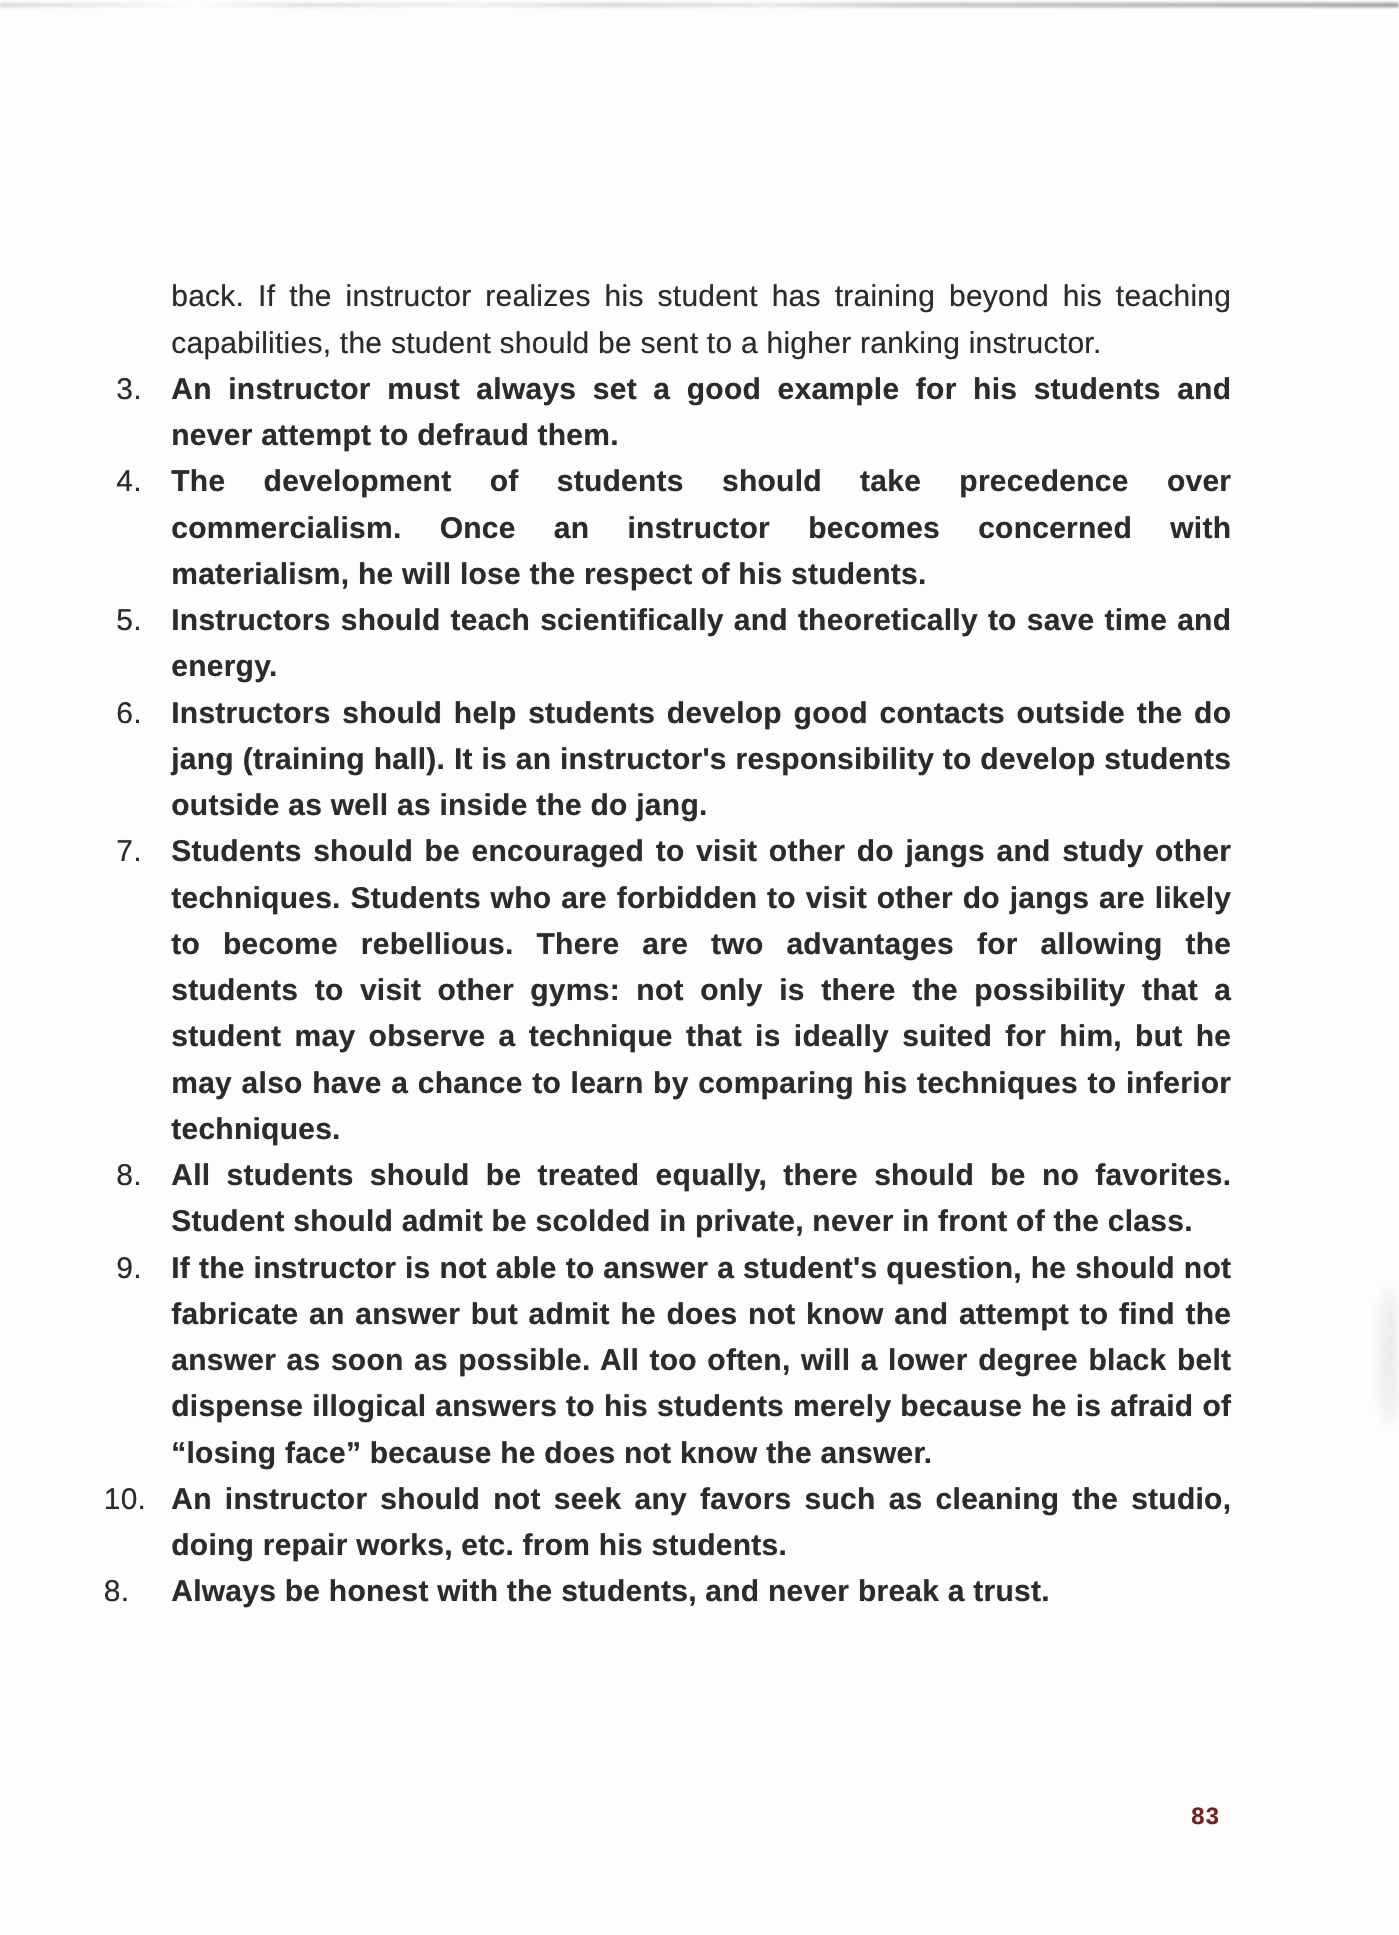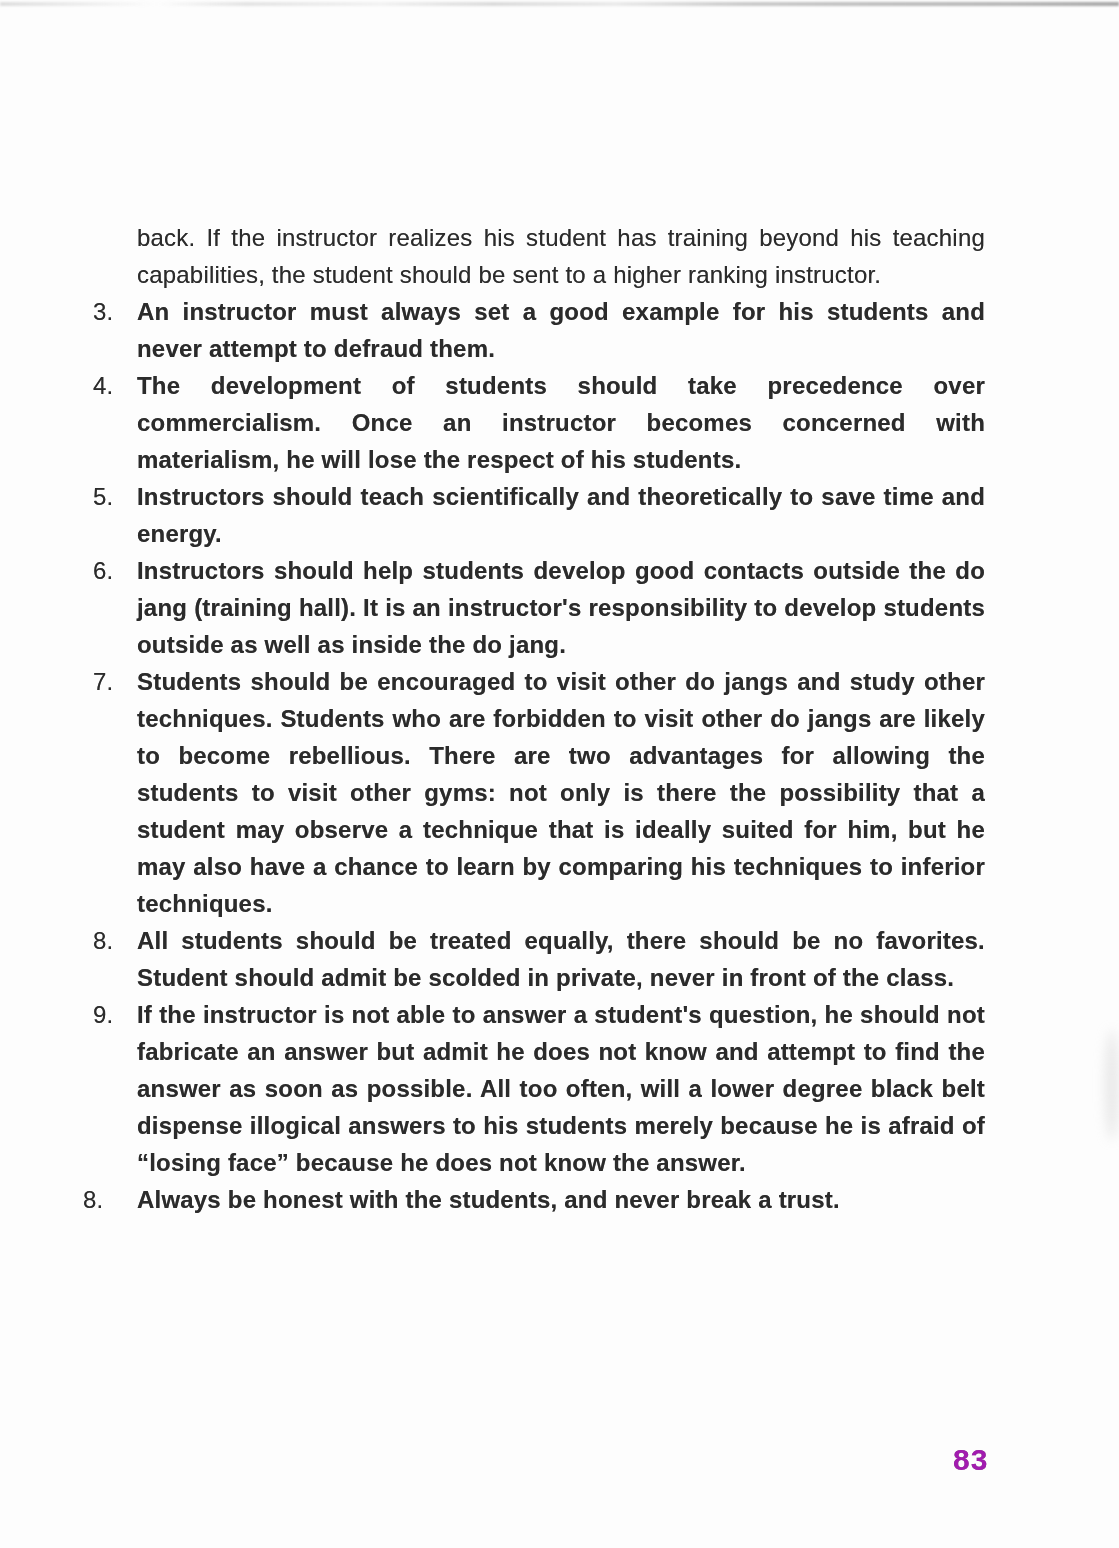--- a/index.html
+++ b/index.html
@@ -44,22 +44,22 @@
   .cont{
     margin:0 0 0 54px;
     text-align:justify;
   }
   .item{display:flex;}
   .num{flex:0 0 54px;box-sizing:border-box;}
   .num.pad{padding-left:10px;}
   .txt{flex:1;text-align:justify;font-weight:bold;}
   .pagenum{
     position:absolute;left:953px;top:1443px;
-    font-size:30px;font-weight:bold;letter-spacing:1px;
-    color:#a21caf;
+    font-size:19px;font-weight:bold;letter-spacing:1px;
+    color:#7f1d1d;
     text-shadow:0 0 .6px rgba(45,45,45,.55);
   }
 </style>
 </head>
 <body>
 
 <div class="page">
   <div class="top-artifact"></div>
 
   <div class="content">
@@ -87,20 +87,24 @@
         </div>
         <div class="item">
           <span class="num pad">8.</span>
           <span class="txt">All students should be treated equally, there should be no favorites. Student should admit be scolded in private, never in front of the class.</span>
         </div>
         <div class="item">
           <span class="num pad">9.</span>
           <span class="txt">If the instructor is not able to answer a student's question, he should not fabricate an answer but admit he does not know and attempt to find the answer as soon as possible. All too often, will a lower degree black belt dispense illogical answers to his students merely because he is afraid of “losing face” because he does not know the answer.</span>
         </div>
         <div class="item">
+          <span class="num">10.</span>
+          <span class="txt">An instructor should not seek any favors such as cleaning the studio, doing repair works, etc. from his students.</span>
+        </div>
+        <div class="item">
           <span class="num">8.</span>
           <span class="txt">Always be honest with the students, and never break a trust.</span>
         </div>
       </div>
   </div>
 
   <div class="right-artifact"></div>
 
   <div class="pagenum">83</div>
 </div>

